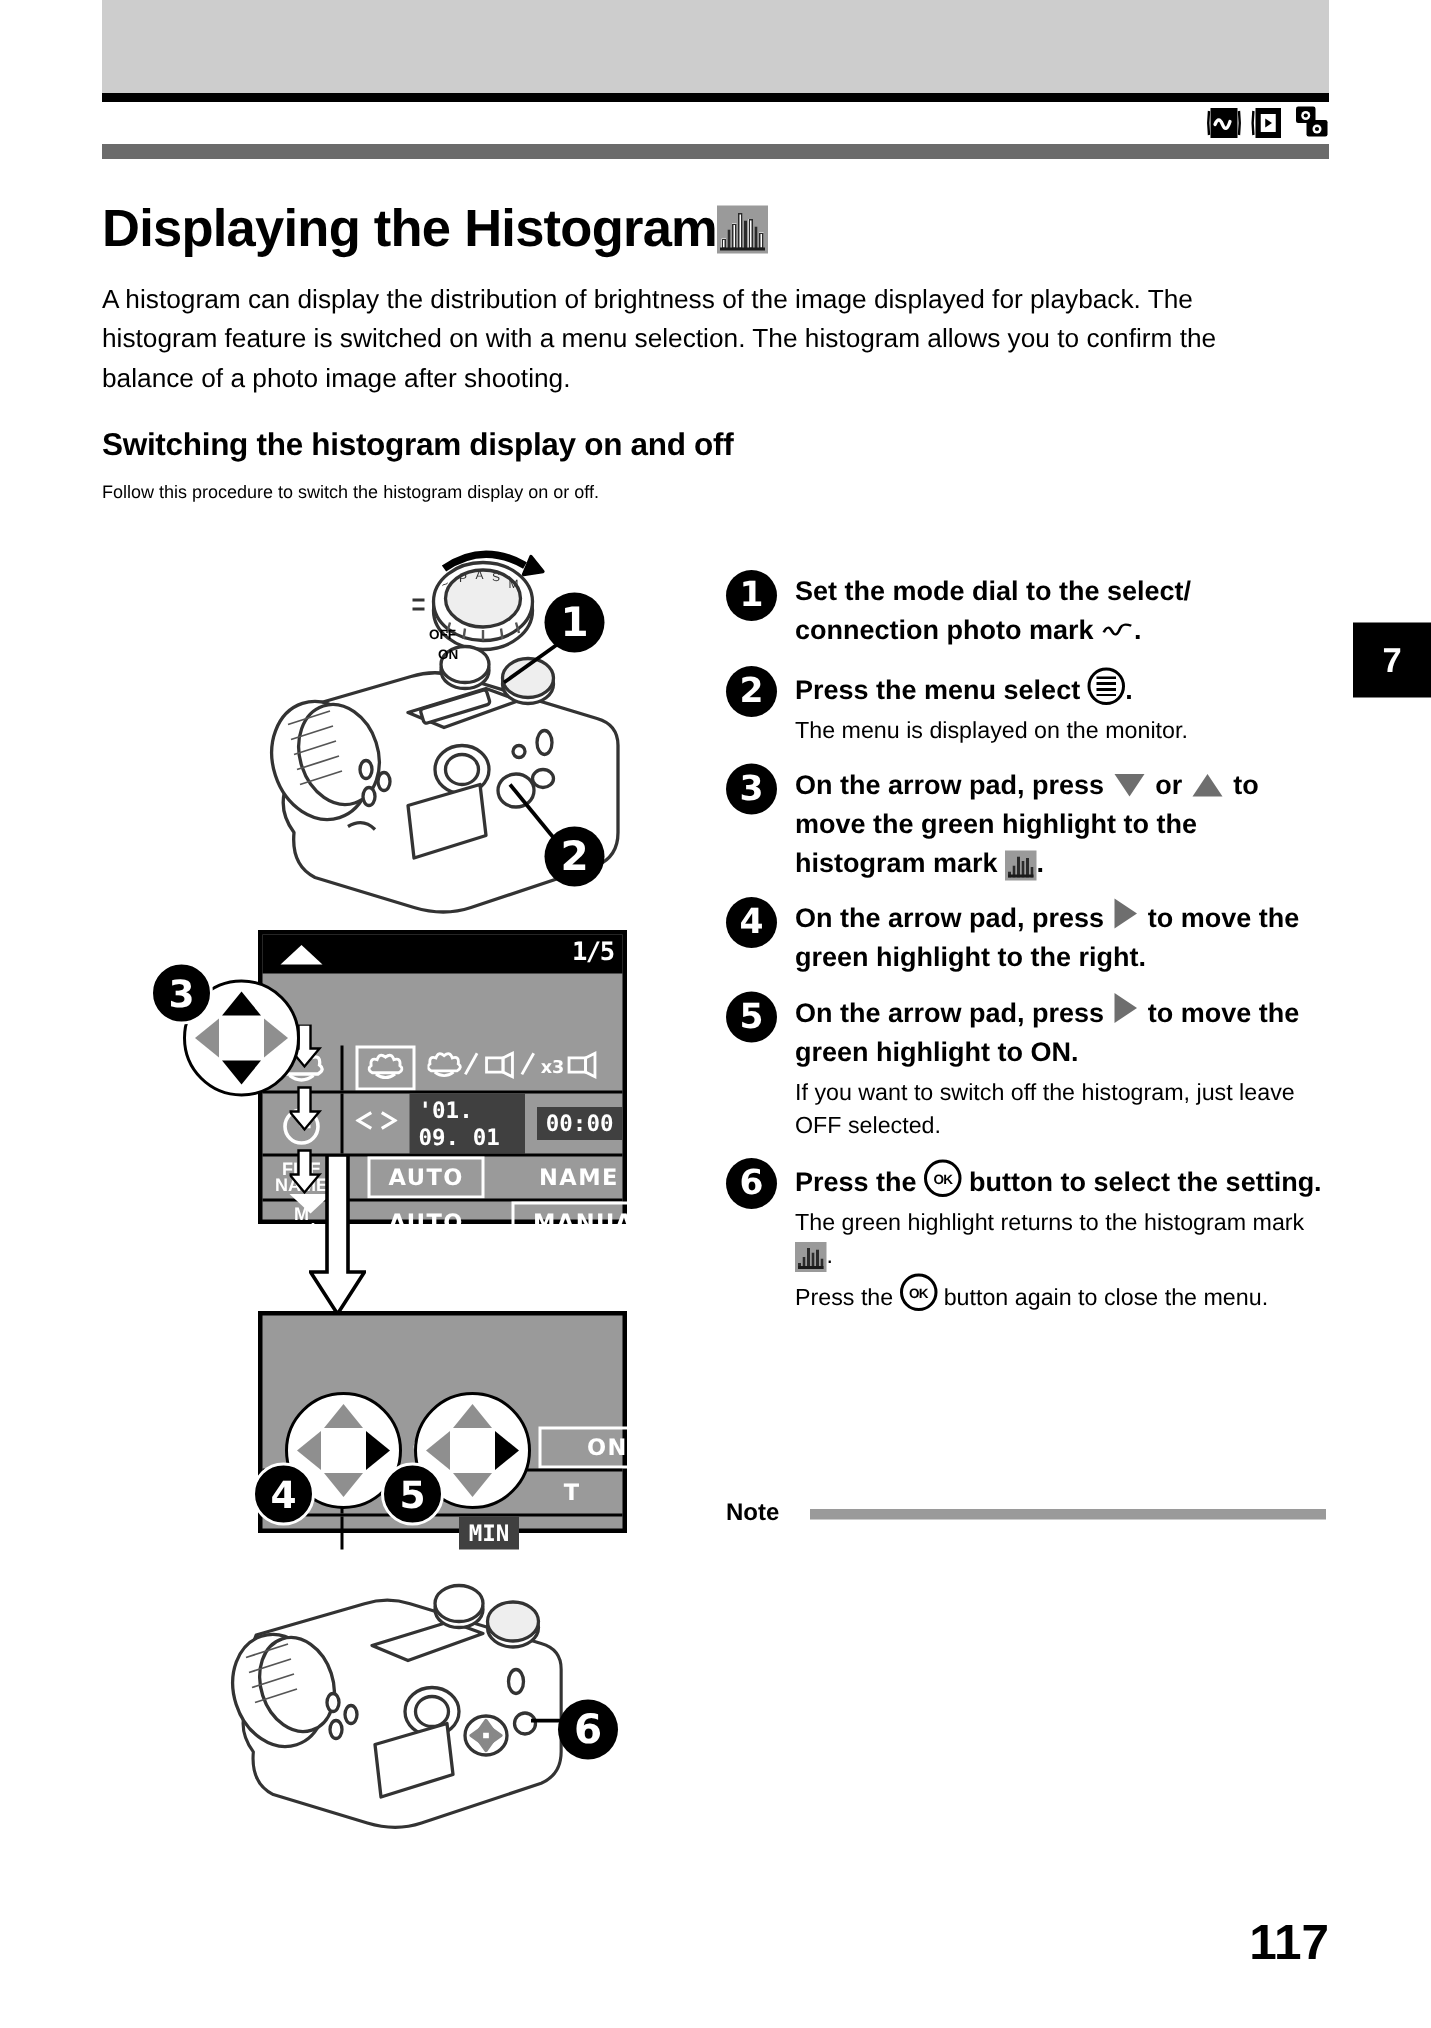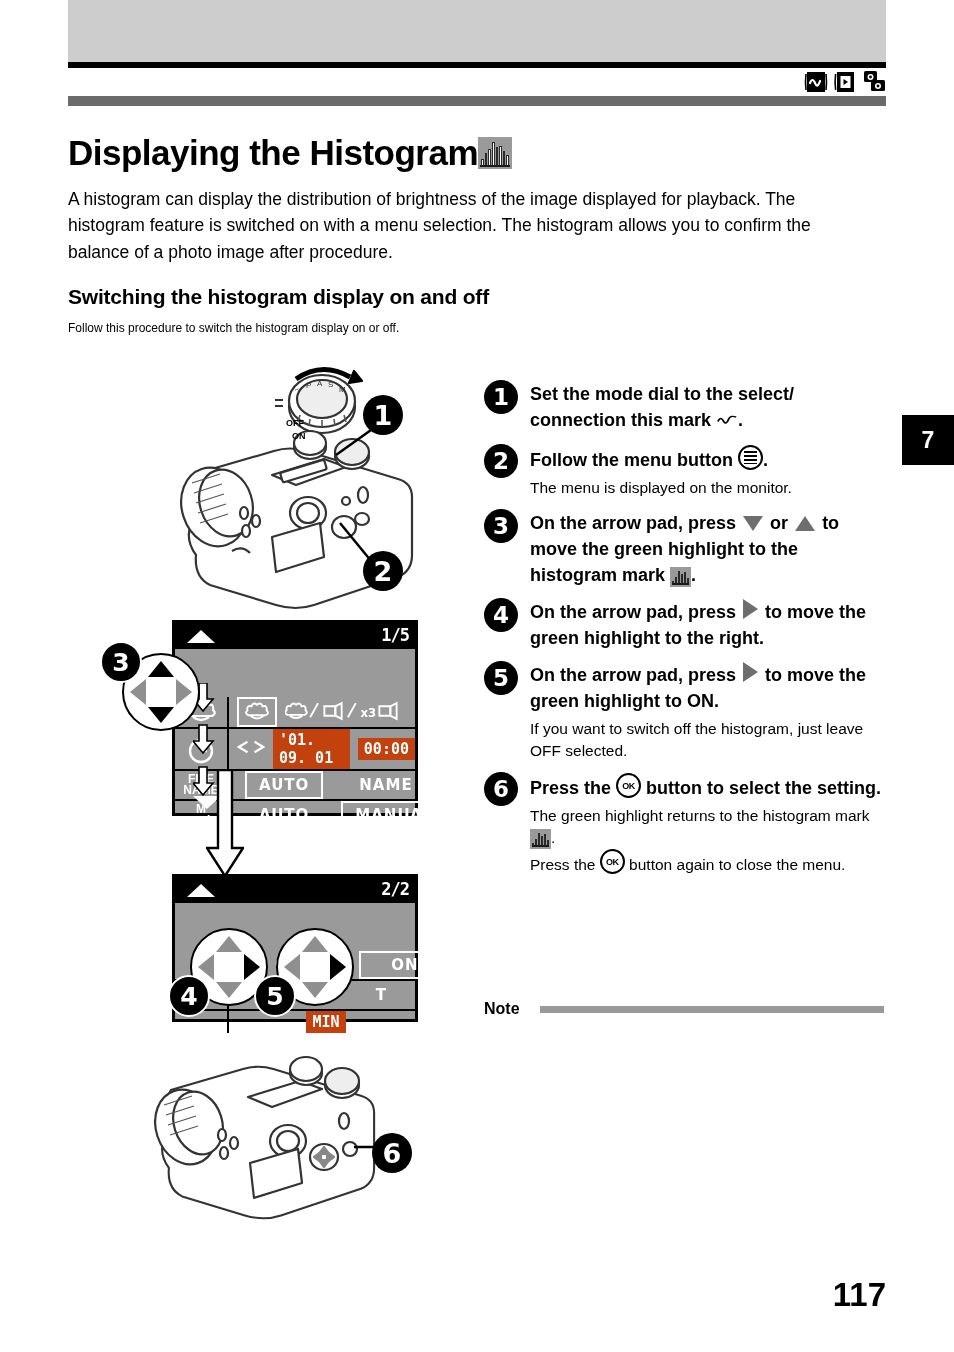--- a/index.html
+++ b/index.html
@@ -77,21 +77,21 @@
     border-left:14px solid transparent;border-right:14px solid transparent;border-bottom:13px solid #fff;}
   .lcd-rows{position:absolute;left:0;right:0;top:26px;bottom:0;display:flex;flex-direction:column;}
   .lcd-row{flex:1;display:flex;border-top:2px solid #000;align-items:center;box-sizing:border-box;}
   .lcd-row:first-child{border-top:0;margin-top:48px;}
   .lcd-col-icon{flex:0 0 54px;height:100%;border-right:2px solid #000;position:relative;
     display:flex;align-items:center;justify-content:center;box-sizing:border-box;}
   .lcd-col-val{flex:1;height:100%;display:flex;align-items:center;padding-left:8px;gap:8px;box-sizing:border-box;}
   .lcd-chip{border:2px solid #fff;color:#fff;font-size:15px;font-weight:bold;padding:3px 12px;
     font-family:"DejaVu Sans", sans-serif;letter-spacing:1px;}
   .lcd-chip.plain{border-color:transparent;}
-  .lcd-blk{background:#c2410c;color:#fff;font-size:15px;font-weight:bold;padding:2px 6px;
+  .lcd-blk{background:#404040;color:#fff;font-size:15px;font-weight:bold;padding:2px 6px;
     font-family:"DejaVu Sans Mono", monospace;letter-spacing:0;}
   .flower{color:#fff;font-size:19px;line-height:1;}
   .lcd-sel{border:2px solid #fff;padding:2px 6px;display:inline-flex;}
   .lcd-mini{color:#fff;font-size:12px;font-weight:bold;text-align:center;line-height:11px;}
 
   
   .connector{position:absolute;left:206px;top:770px;width:38px;height:112px;}
 
   
   .pad{position:absolute;width:74px;height:74px;border-radius:50%;background:#fff;border:2px solid #000;}
@@ -164,21 +164,21 @@
           <i style="height:96%"></i>
           <i style="height:78%"></i>
           <i style="height:82%"></i>
           <i style="height:62%"></i>
           <i style="height:44%"></i>
         </span>
       <span class="base"></span>
     </span>
   </h1>
 
-  <p class="intro">A histogram can display the distribution of brightness of the image displayed for playback. The histogram feature is switched on with a menu selection. The histogram allows you to confirm the balance of a photo image after procedure.</p>
+  <p class="intro">A histogram can display the distribution of brightness of the image displayed for playback. The histogram feature is switched on with a menu selection. The histogram allows you to confirm the balance of a photo image after shooting.</p>
 
   <h2 class="subhead">Switching the histogram display on and off</h2>
   <p class="subcopy">Follow this procedure to switch the histogram display on or off.</p>
 
   <div class="chapter-tab">
     <span>7</span>
   </div>
 
   <div class="cam" style="left:140px;top:355px;width:280px;height:255px;">
     <svg width="280" height="255" viewBox="0 0 280 255">
@@ -366,24 +366,20 @@
     <span>3</span>
   </div>
 
   <div class="connector">
     <svg width="38" height="112" viewBox="0 0 38 112">
       <path d="M12 0 l0 78 l-11 0 l18 28 l18 -28 l-11 0 l0 -78 z" fill="#fff" stroke="#000" stroke-width="2.4"></path>
     </svg>
   </div>
 
   <div class="lcd lcd-2">
-    <div class="lcd-topbar">
-      <span class="lcd-uptri"></span>
-      <span class="lcd-page">2/2</span>
-    </div>
     <div class="lcd-rows">
 
       <div class="lcd-row">
         <div class="lcd-col-icon">
           <span class="hist-icon small" style="background:transparent;">
             <span class="bars" style="left:1px;right:1px;bottom:2px;top:1px;gap:1px;">
               <i style="height:28%;background:#fff;box-shadow:none"></i>
               <i style="height:48%;background:#fff;box-shadow:none"></i>
               <i style="height:95%;background:#fff;box-shadow:none"></i>
               <i style="height:70%;background:#fff;box-shadow:none"></i>
@@ -484,35 +480,35 @@
     <span>6</span>
   </div>
 
   <div class="steps">
 
     <div class="step">
       <div class="bullet">1</div>
       <div class="step-body">
         <div class="step-main">
           <span>Set the mode dial to the select/</span>
-          <span>connection this mark</span>
+          <span>connection photo mark</span>
           <span class="glyph-wave">
             <svg width="22" height="14" viewBox="0 0 24 14">
                 <path d="M2 10 q3 -8 6 -1 q3 7 6 -3 q2 -5 8 -2" fill="none" stroke="#000" stroke-width="2"></path>
               </svg>
           </span><span>.</span>
         </div>
       </div>
     </div>
 
     <div class="step">
       <div class="bullet">2</div>
       <div class="step-body">
         <div class="step-main">
-          <span>Follow the menu button</span>
+          <span>Press the menu select</span>
           <span class="btn-circle menu"></span><span>.</span>
         </div>
         <div class="step-sub">The menu is displayed on the monitor.</div>
       </div>
     </div>
 
     <div class="step">
       <div class="bullet">3</div>
       <div class="step-body">
         <div class="step-main">

